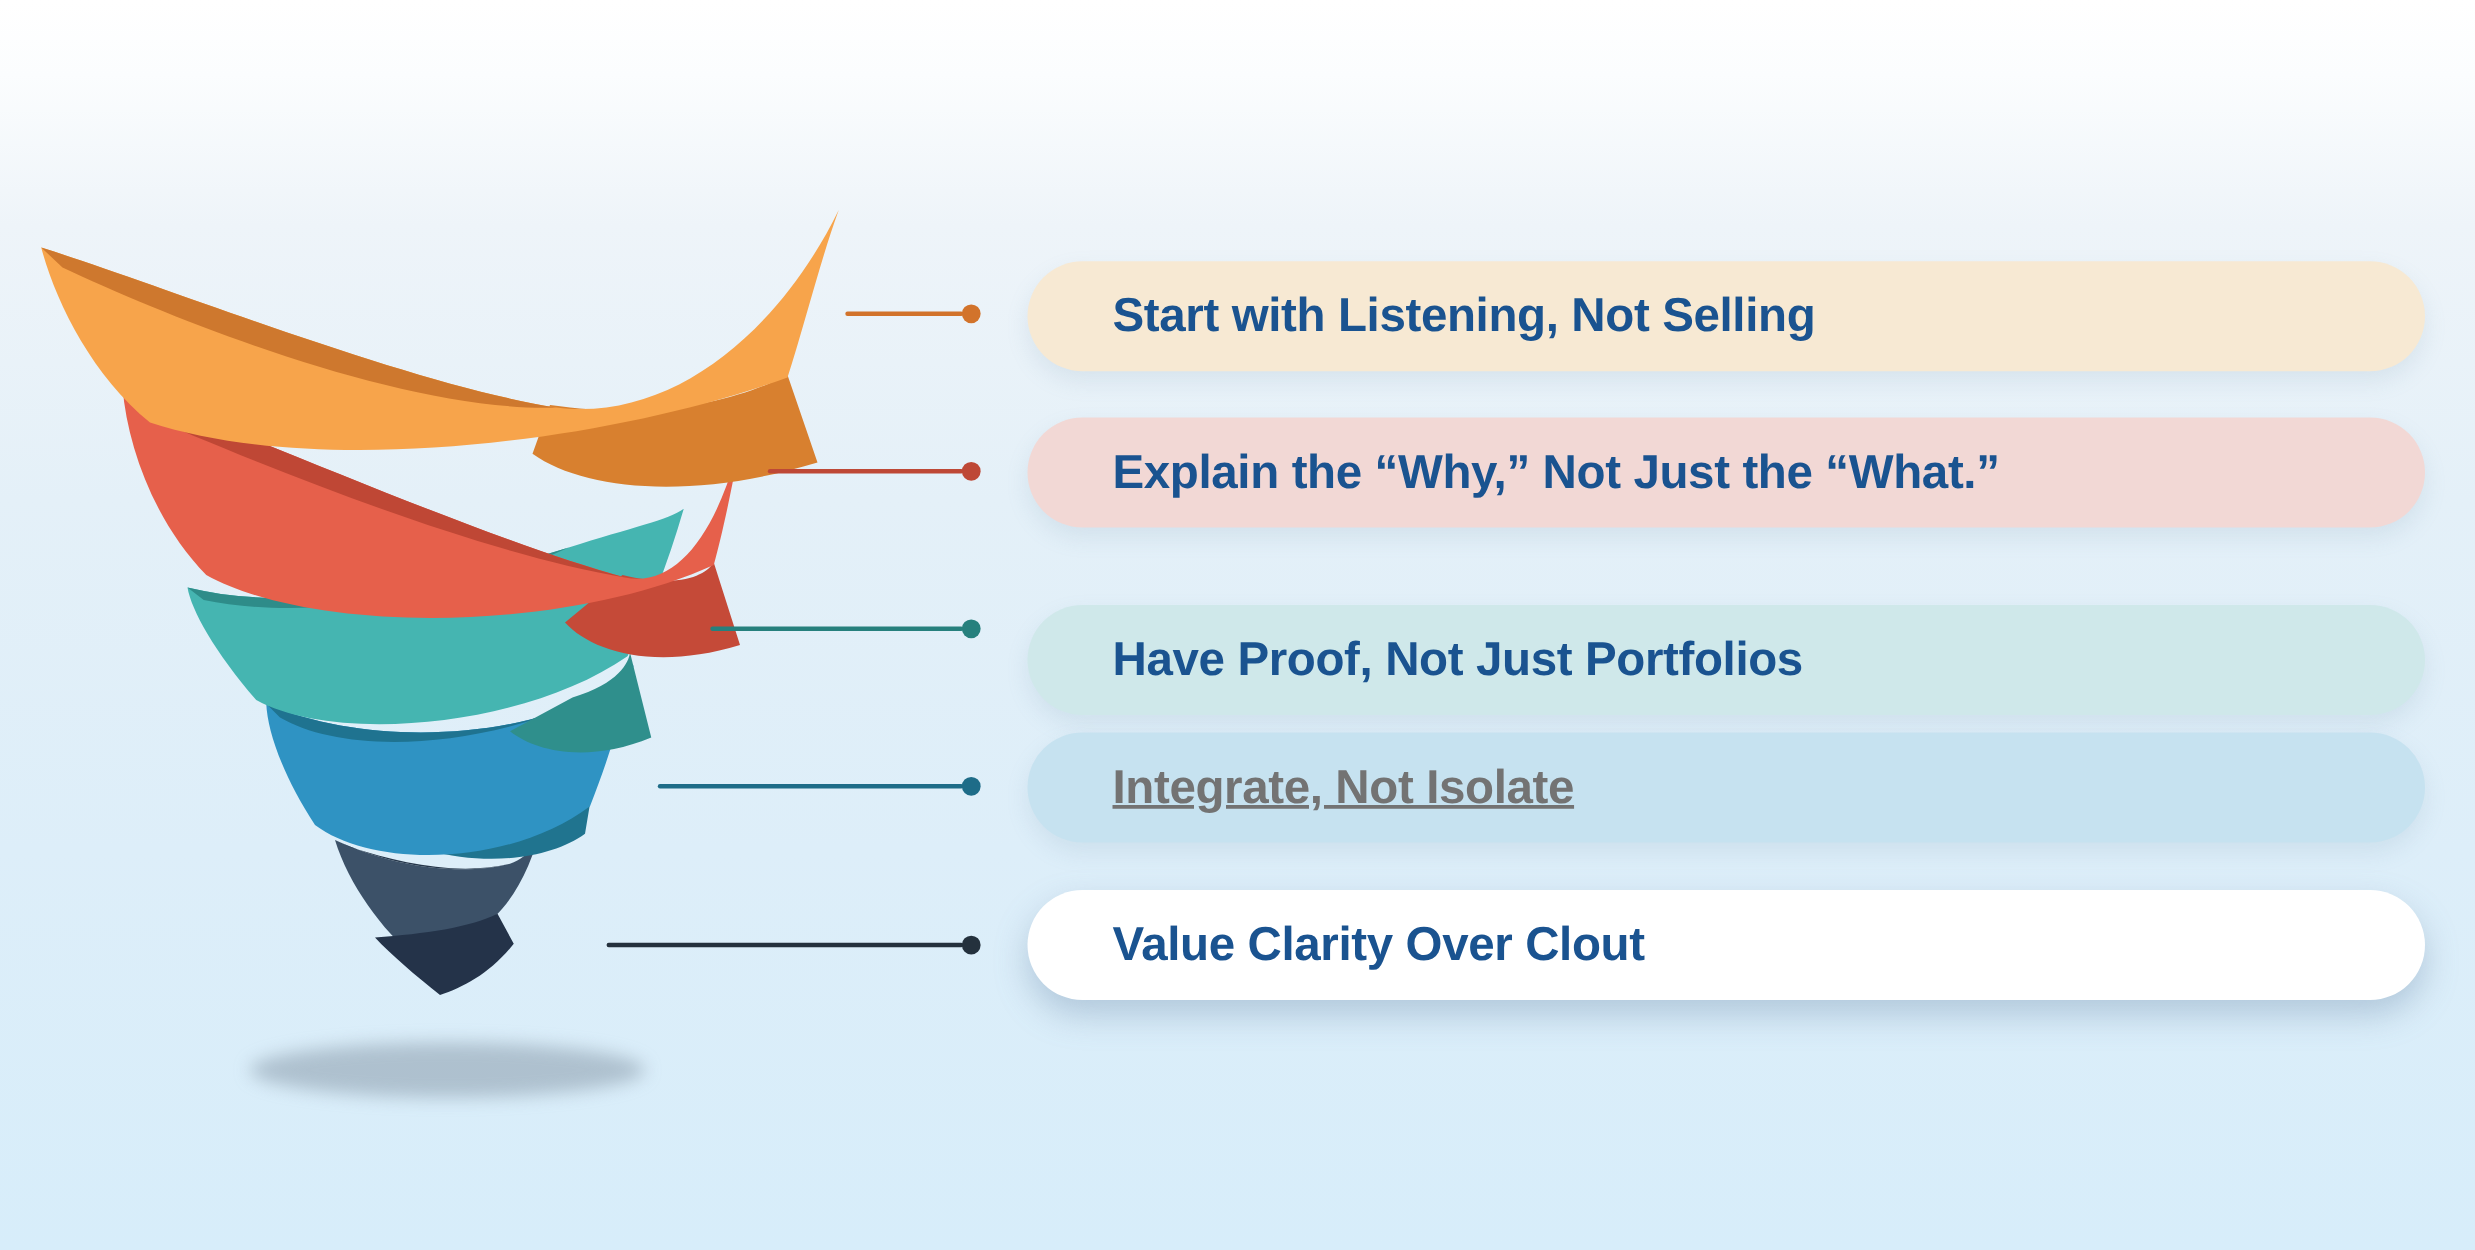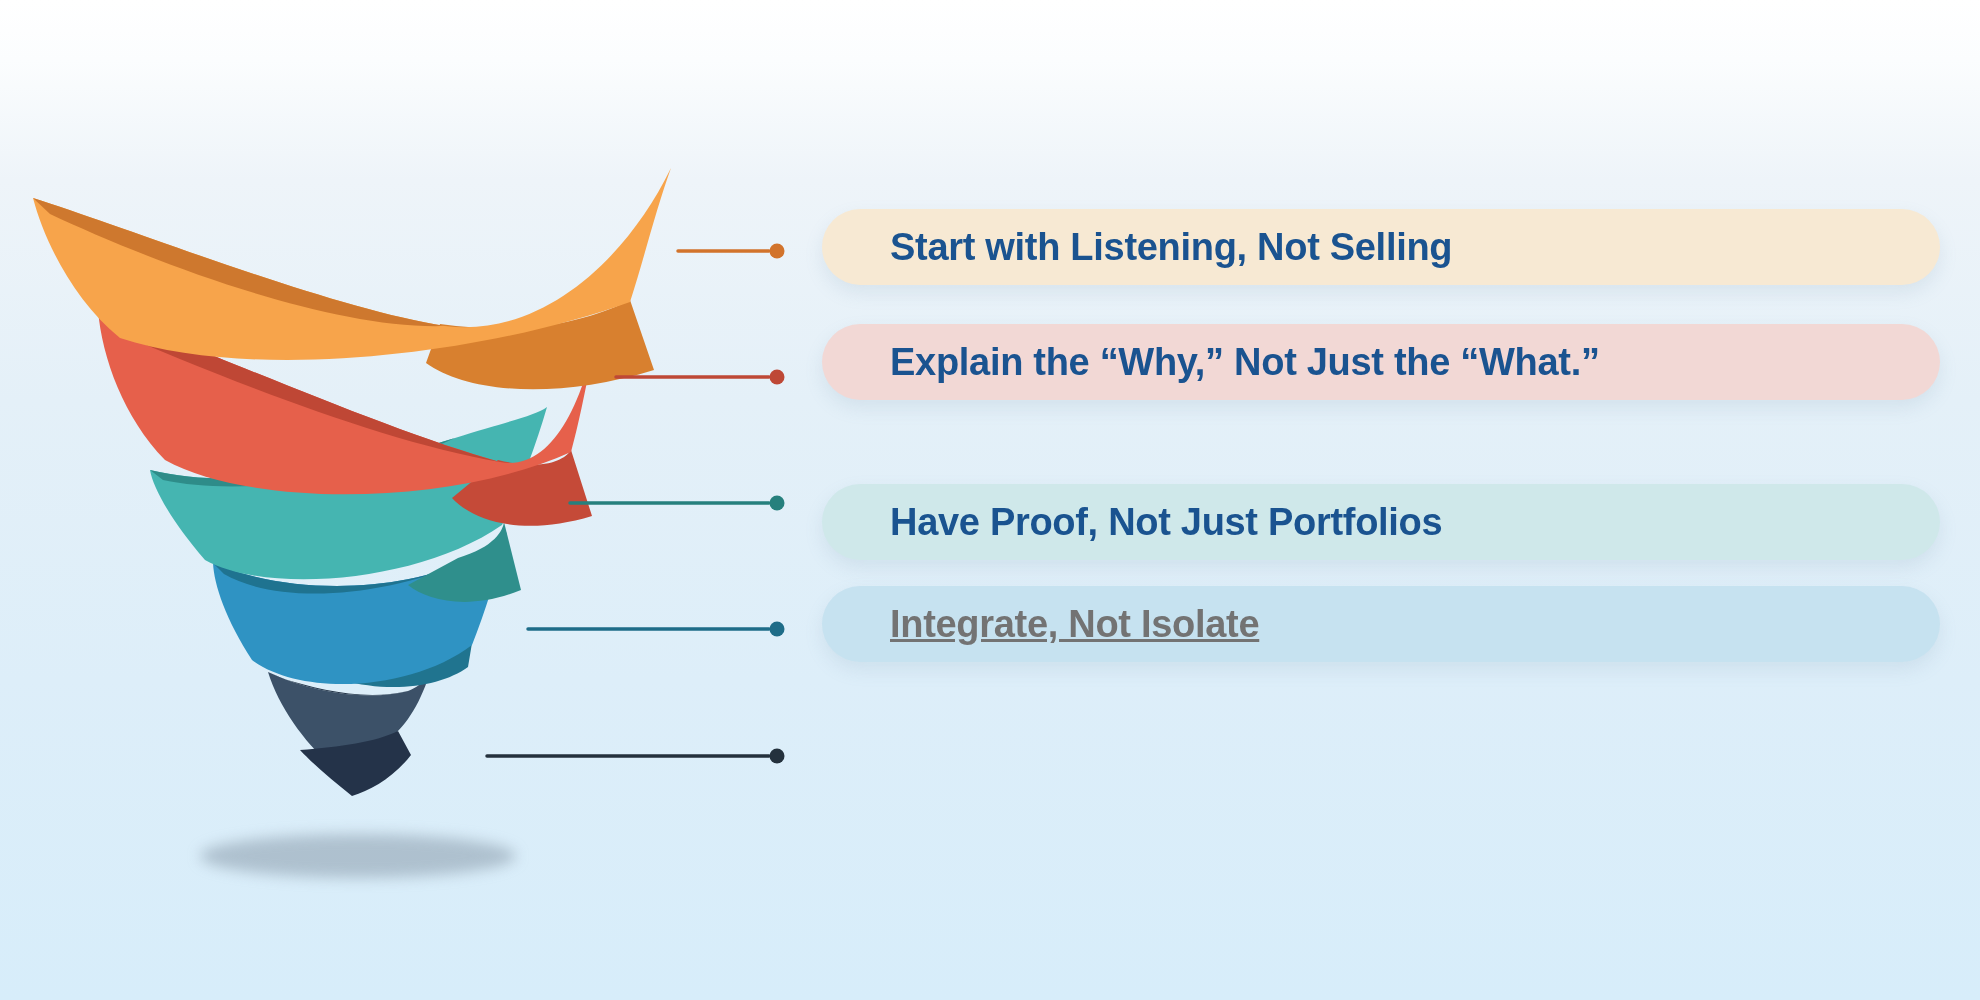--- a/index.html
+++ b/index.html
@@ -6,21 +6,21 @@
   .canvas{
     position:relative;
     width:1980px;height:1000px;
     overflow:hidden;
     background:linear-gradient(180deg,#ffffff 0%,#fbfdfe 6%,#eef4f9 18%,#e4f0f8 40%,#ddeef9 68%,#d7edfa 100%);
     font-family:"Liberation Sans",sans-serif;
   }
   .funnel-svg{position:absolute;left:0;top:0;width:1980px;height:1000px;}
   .pill{
     position:absolute;
-    left:822px;width:1118px;height:76px;
+    left:822px;width:1118px;height:88px;
     border-radius:44px;
     display:flex;align-items:center;
     padding-left:68px;box-sizing:border-box;
     box-shadow:0 8px 18px rgba(125,155,180,.16);
   }
   .pill--white{box-shadow:0 12px 26px rgba(110,140,170,.38);}
   .pill .label{
     font-size:38px;font-weight:600;letter-spacing:-.3px;
     white-space:nowrap;
   }
@@ -131,26 +131,29 @@
 
       <line x1="487" y1="756" x2="769" y2="756" stroke="#24313D"></line>
       <circle cx="777" cy="756" r="7.5" fill="#24313D"></circle>
     </g>
   </svg>
 
   <div class="pill" style="top: 209px; background-color: rgb(247, 233, 211);">
     <span class="label" style="color: rgb(26, 83, 144);">Start with Listening, Not Selling</span>
   </div>
 
-  <div class="pill" style="top: 324px; background-color: rgb(242, 216, 213);">
+  <div class="pill" style="top: 334px; background-color: rgb(242, 216, 213);">
     <span class="label" style="color: rgb(26, 83, 144);">Explain the “Why,” Not Just the “What.”</span>
   </div>
 
   <div class="pill" style="top: 484px; background-color: rgb(207, 232, 234);">
     <span class="label" style="color: rgb(26, 83, 144);">Have Proof, Not Just Portfolios</span>
   </div>
 
   <div class="pill" style="top: 586px; background-color: rgb(198, 226, 240);">
     <span class="label" style="color: #737373; text-decoration: underline;">Integrate, Not Isolate</span>
   </div>
 
+  <div class="pill pill--white" style="top: 712px; background-color: rgb(255, 255, 255);">
+    <span class="label" style="color: rgb(26, 83, 144);">Value Clarity Over Clout</span>
+  </div>
 
 </div>
 
 </body></html>

